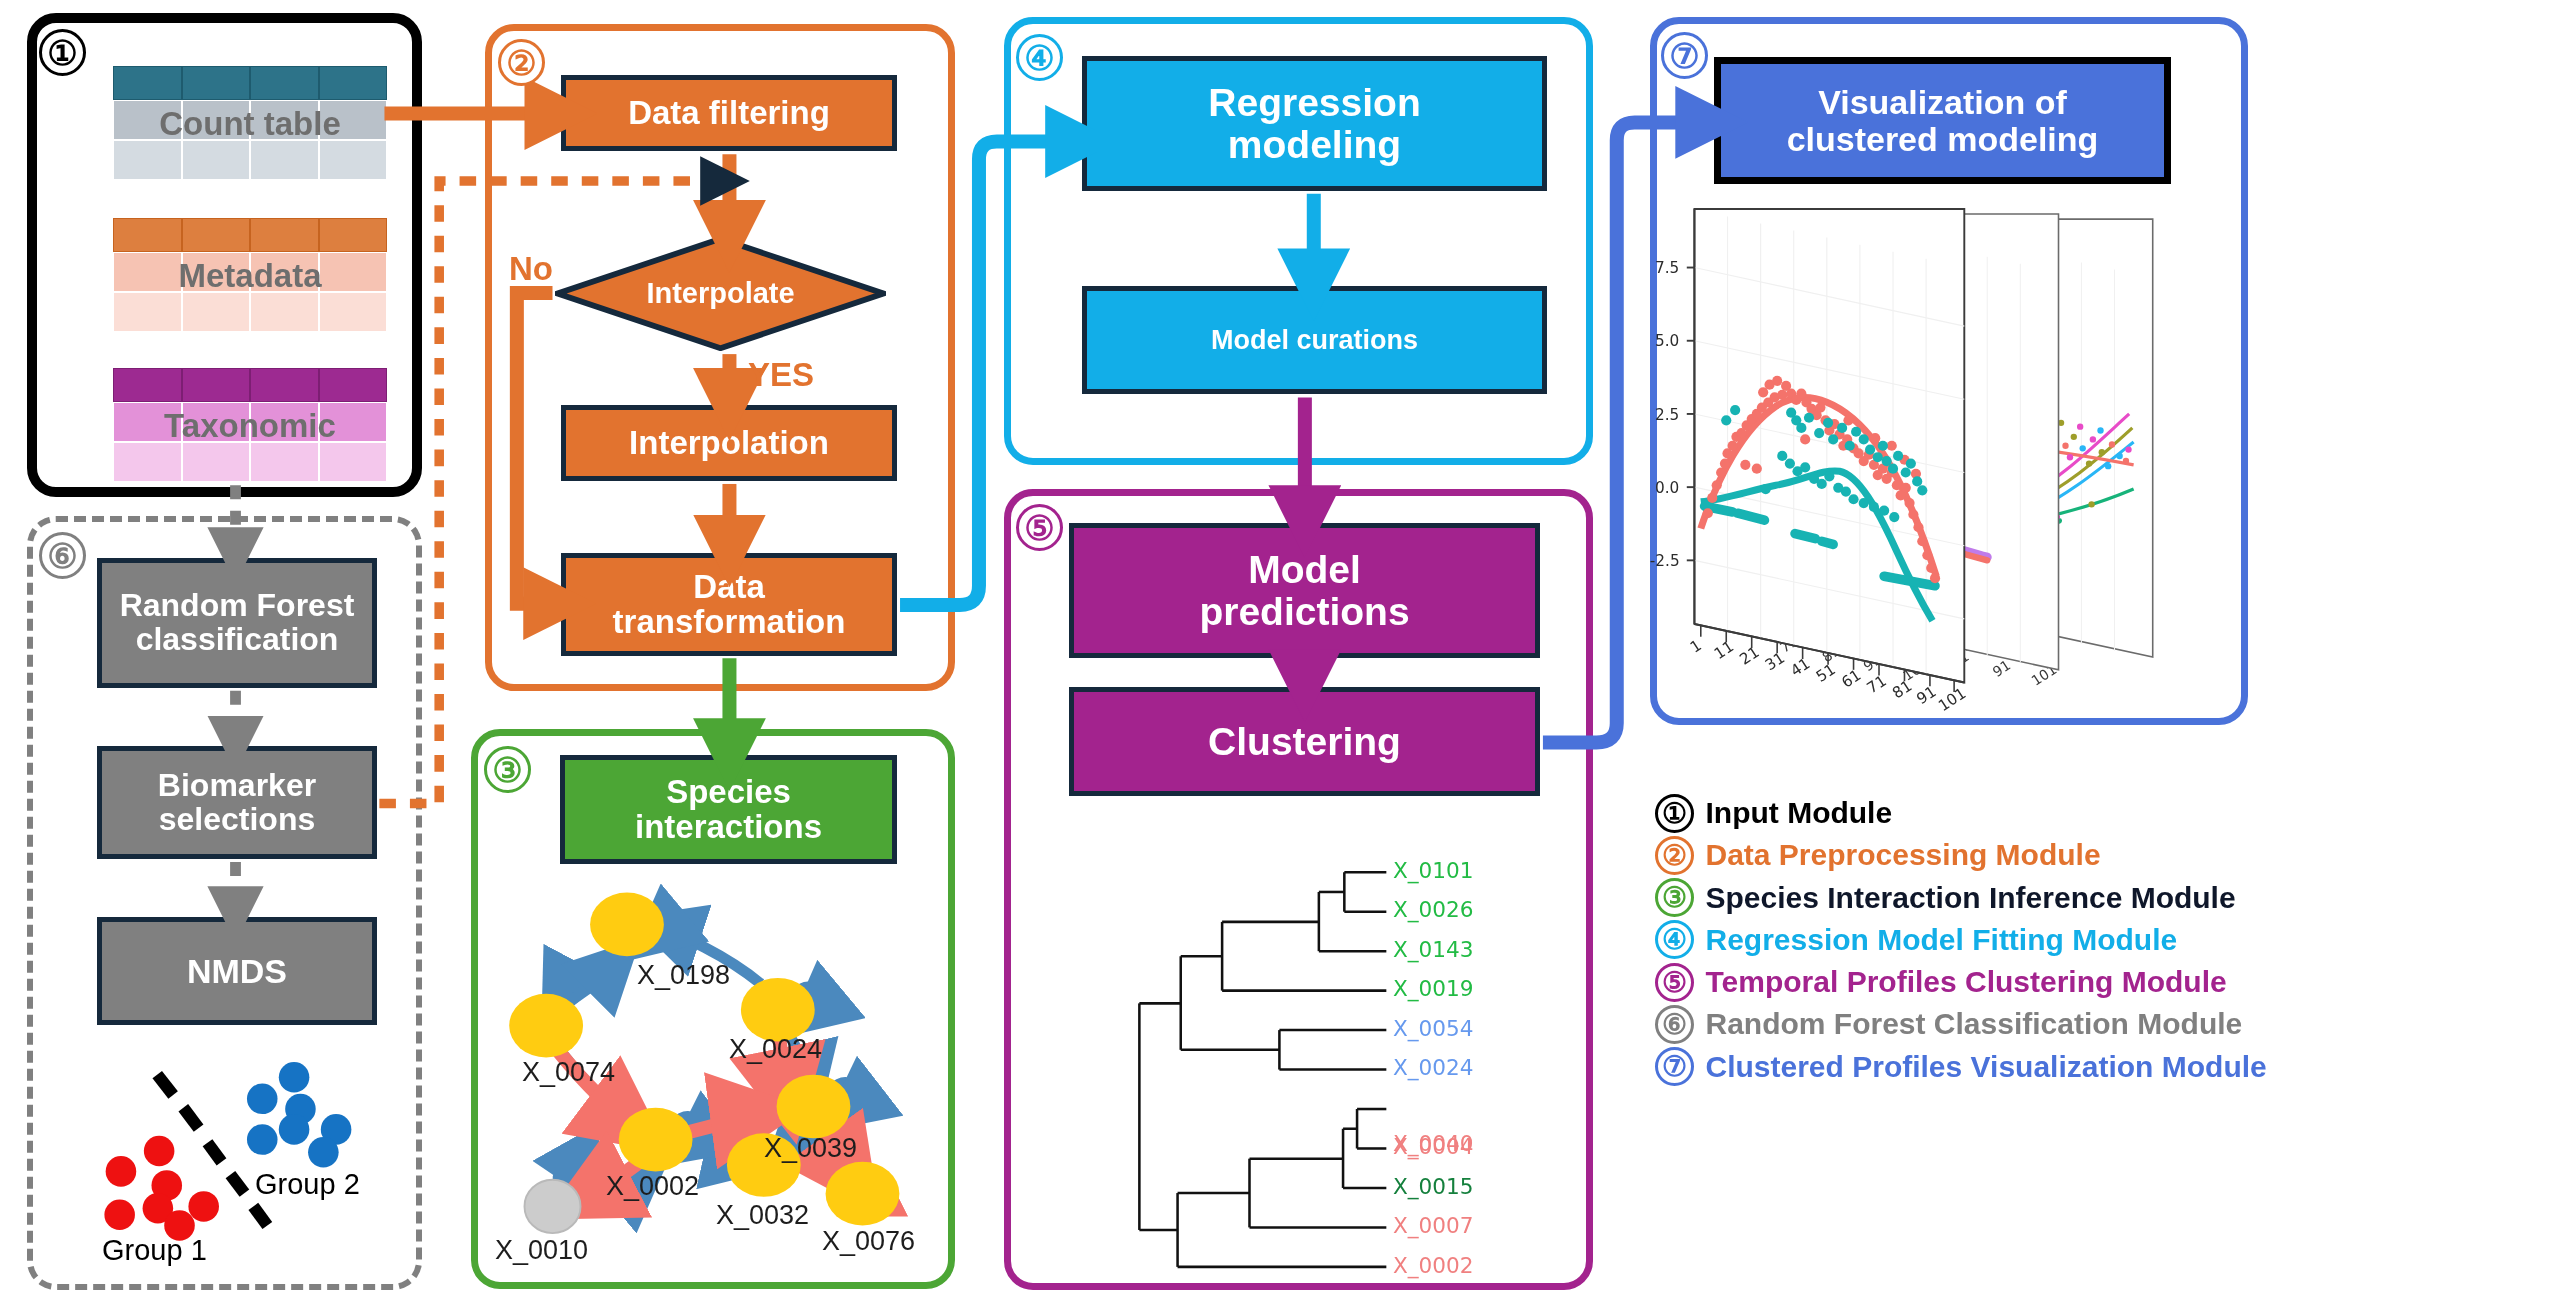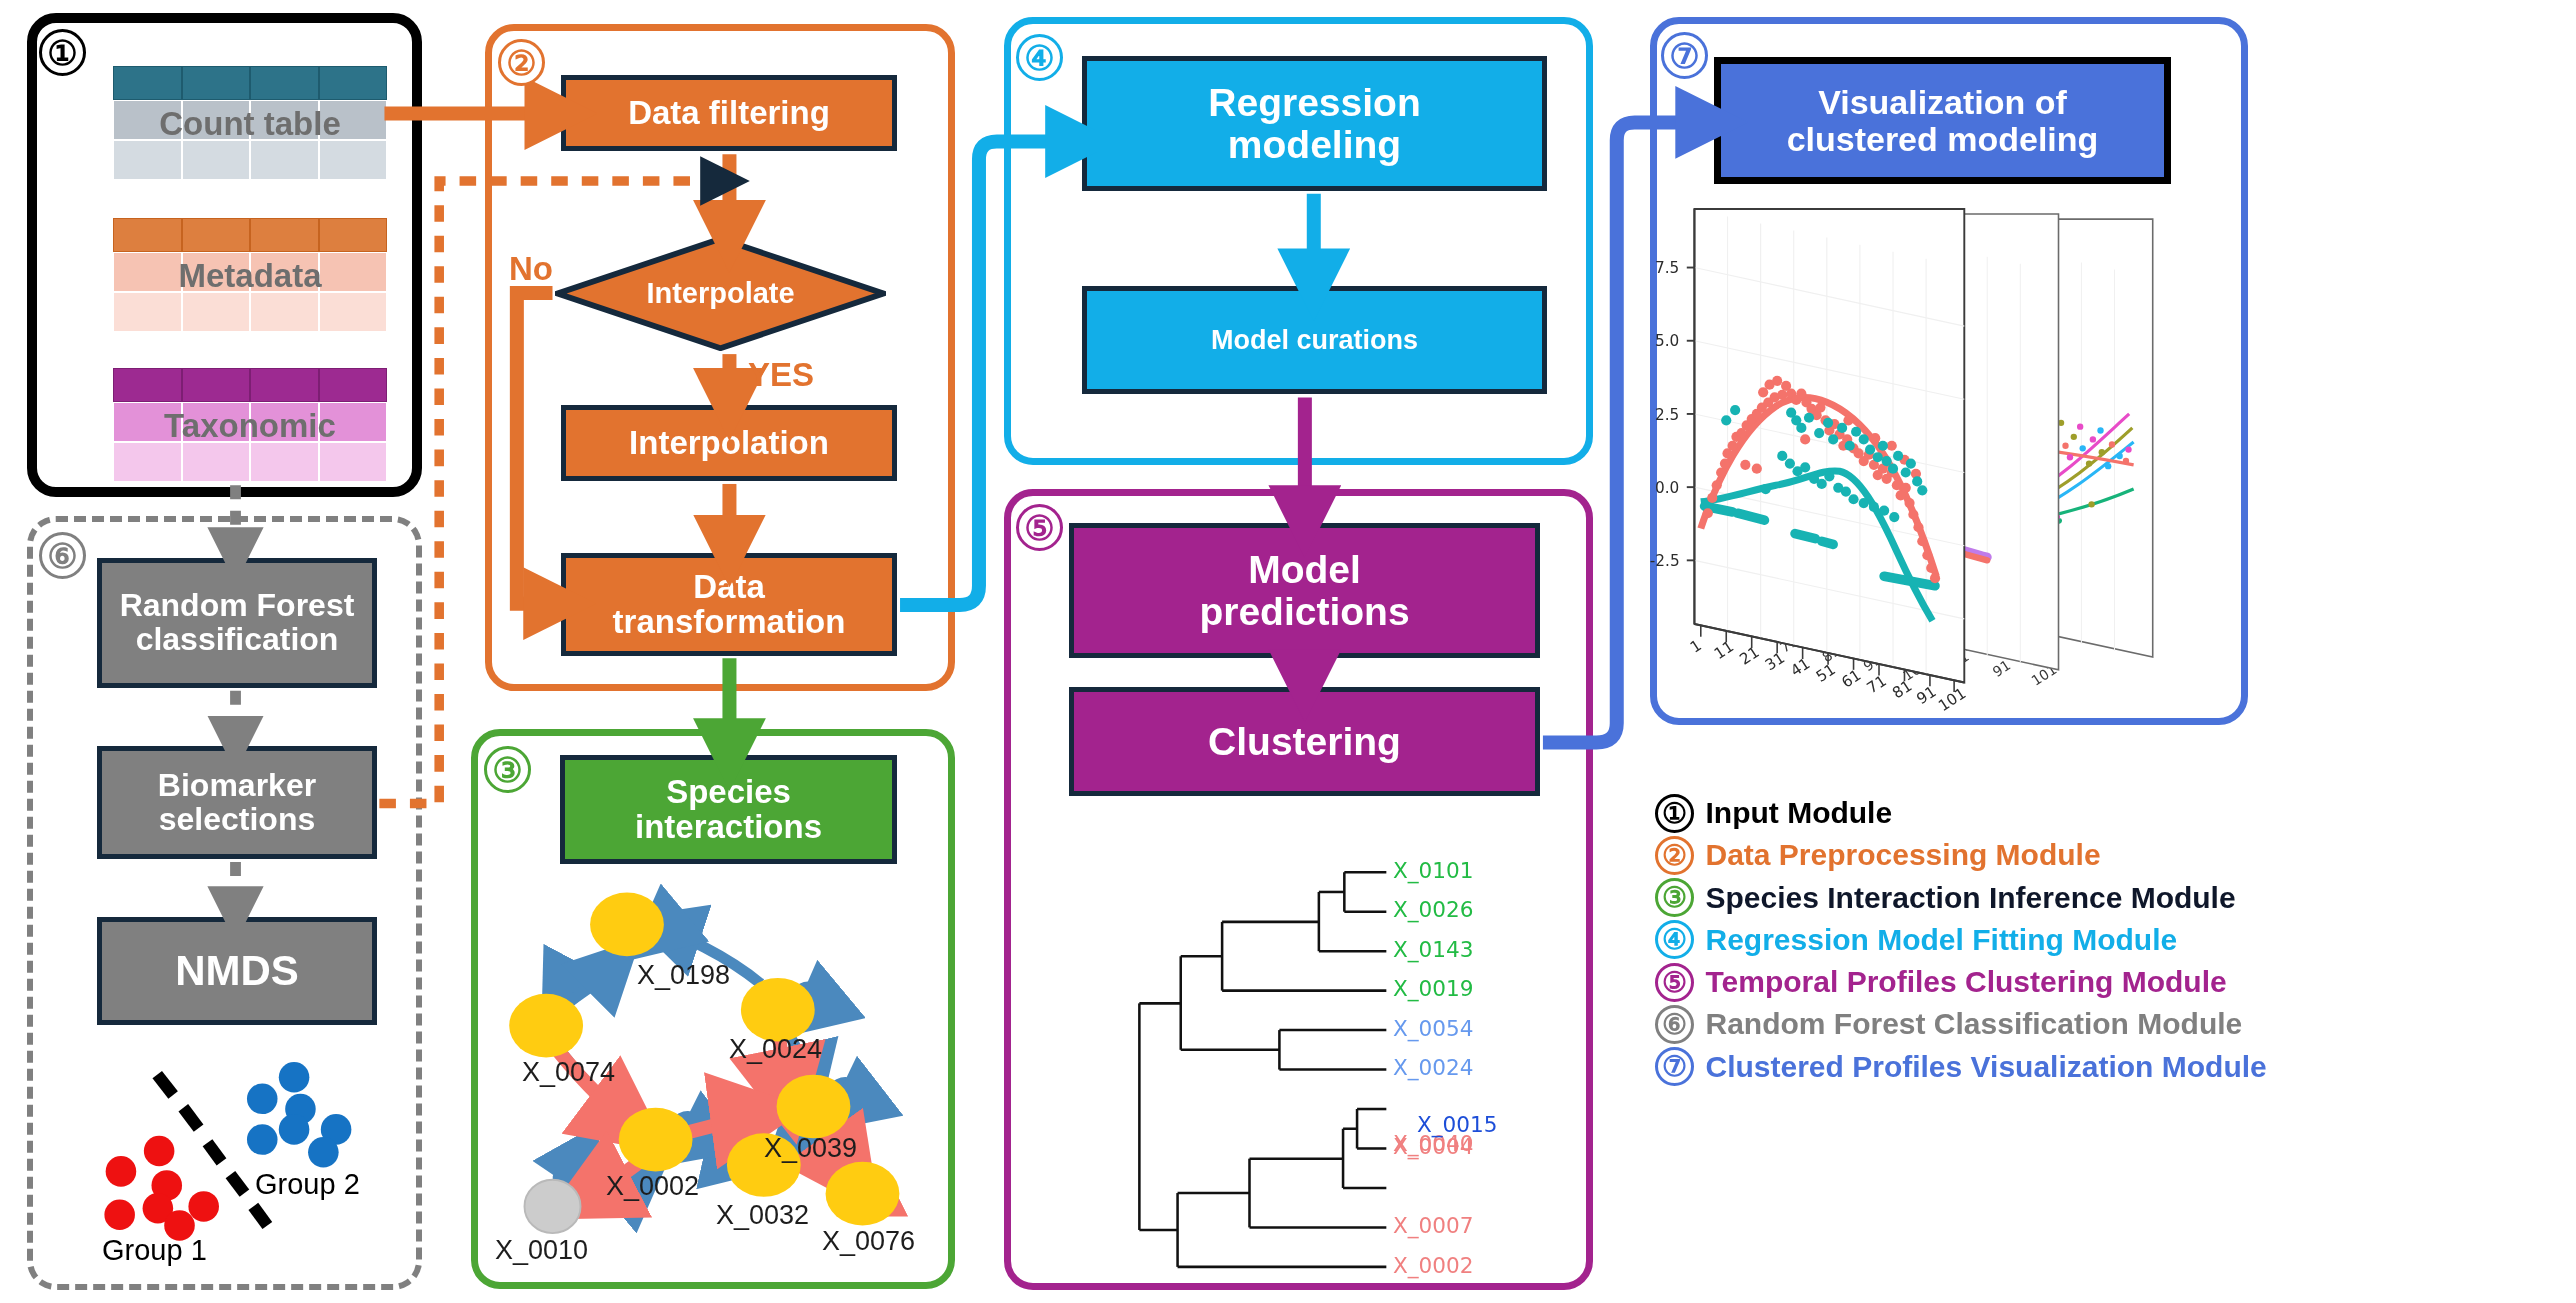--- a/index.html
+++ b/index.html
@@ -109,21 +109,21 @@
       <div class="tcell" style="background:#F4C7EC;border:1.3px solid #fff;"></div>
     </div>
     <div class="tlabel">Taxonomic</div>
   </div>
 
   <div class="module" style="left:27px;top:516px;width:395px;height:774px;border:6.4px dashed #808080;"></div>
   <div class="mod-num" style="left:39px;top:532px;border:3.8px solid #808080;color:#808080;">⑥</div>
 
   <div class="node-box" style="left:97px;top:558px;width:280px;height:130px;background:#808080;font-size:32px;padding:0 11.5px;">Random Forest classification</div>
   <div class="node-box" style="left:97px;top:746px;width:280px;height:113px;background:#808080;font-size:32px;padding:0 11.5px;">Biomarker selections</div>
-  <div class="node-box" style="left:97px;top:917px;width:280px;height:108px;background:#808080;font-size:42px;">NMDS</div>
+  <div class="node-box" style="left:97px;top:917px;width:280px;height:108px;background:#808080;font-size:34px;">NMDS</div>
 
   <svg class="conn" viewBox="0 0 4047 2048">
     <g>
       <circle cx="250" cy="1808" r="24" fill="#EE1111"></circle>
       <circle cx="190" cy="1840" r="24" fill="#EE1111"></circle>
       <circle cx="262" cy="1862" r="24" fill="#EE1111"></circle>
       <circle cx="248" cy="1898" r="24" fill="#EE1111"></circle>
       <circle cx="188" cy="1908" r="24" fill="#EE1111"></circle>
       <circle cx="320" cy="1895" r="24" fill="#EE1111"></circle>
       <circle cx="282" cy="1925" r="24" fill="#EE1111"></circle>
@@ -271,21 +271,21 @@
     </g>
   </svg>
   <div class="dendro-label" style="left:1393px;top:858px;color:#22BB44;">X_0101</div>
   <div class="dendro-label" style="left:1393px;top:897px;color:#22BB44;">X_0026</div>
   <div class="dendro-label" style="left:1393px;top:937px;color:#22BB44;">X_0143</div>
   <div class="dendro-label" style="left:1393px;top:976px;color:#22BB44;">X_0019</div>
   <div class="dendro-label" style="left:1393px;top:1016px;color:#6699EE;">X_0054</div>
   <div class="dendro-label" style="left:1393px;top:1055px;color:#6699EE;">X_0024</div>
   <div class="dendro-label" style="left:1393px;top:1131px;color:#F08080;">X_0040</div>
   <div class="dendro-label" style="left:1393px;top:1134px;color:#F08080;">X_0004</div>
-  <div class="dendro-label" style="left:1393px;top:1112px;color:#1d4ed8;margin-left:24px;">X_0015</div>
+  <div class="dendro-label" style="left:1393px;top:1174px;color:#15803d;">X_0015</div>
   <div class="dendro-label" style="left:1393px;top:1213px;color:#F08080;">X_0007</div>
   <div class="dendro-label" style="left:1393px;top:1253px;color:#F08080;">X_0002</div>
 
   <div class="module" style="left:1650px;top:16.5px;width:598px;height:708px;border:7.6px solid #4A72DA;"></div>
   <div class="mod-num" style="left:1661px;top:32px;border:3.8px solid #4A72DA;color:#4A72DA;">⑦</div>
 
   <div class="node-box" style="left:1714px;top:57px;width:457px;height:127px;background:#4A72DA;font-size:34px;padding:0 21.6px;border:7.6px solid #000;">Visualization of clustered modeling</div>
 
   <svg class="conn" viewBox="0 0 4047 2048">
 

